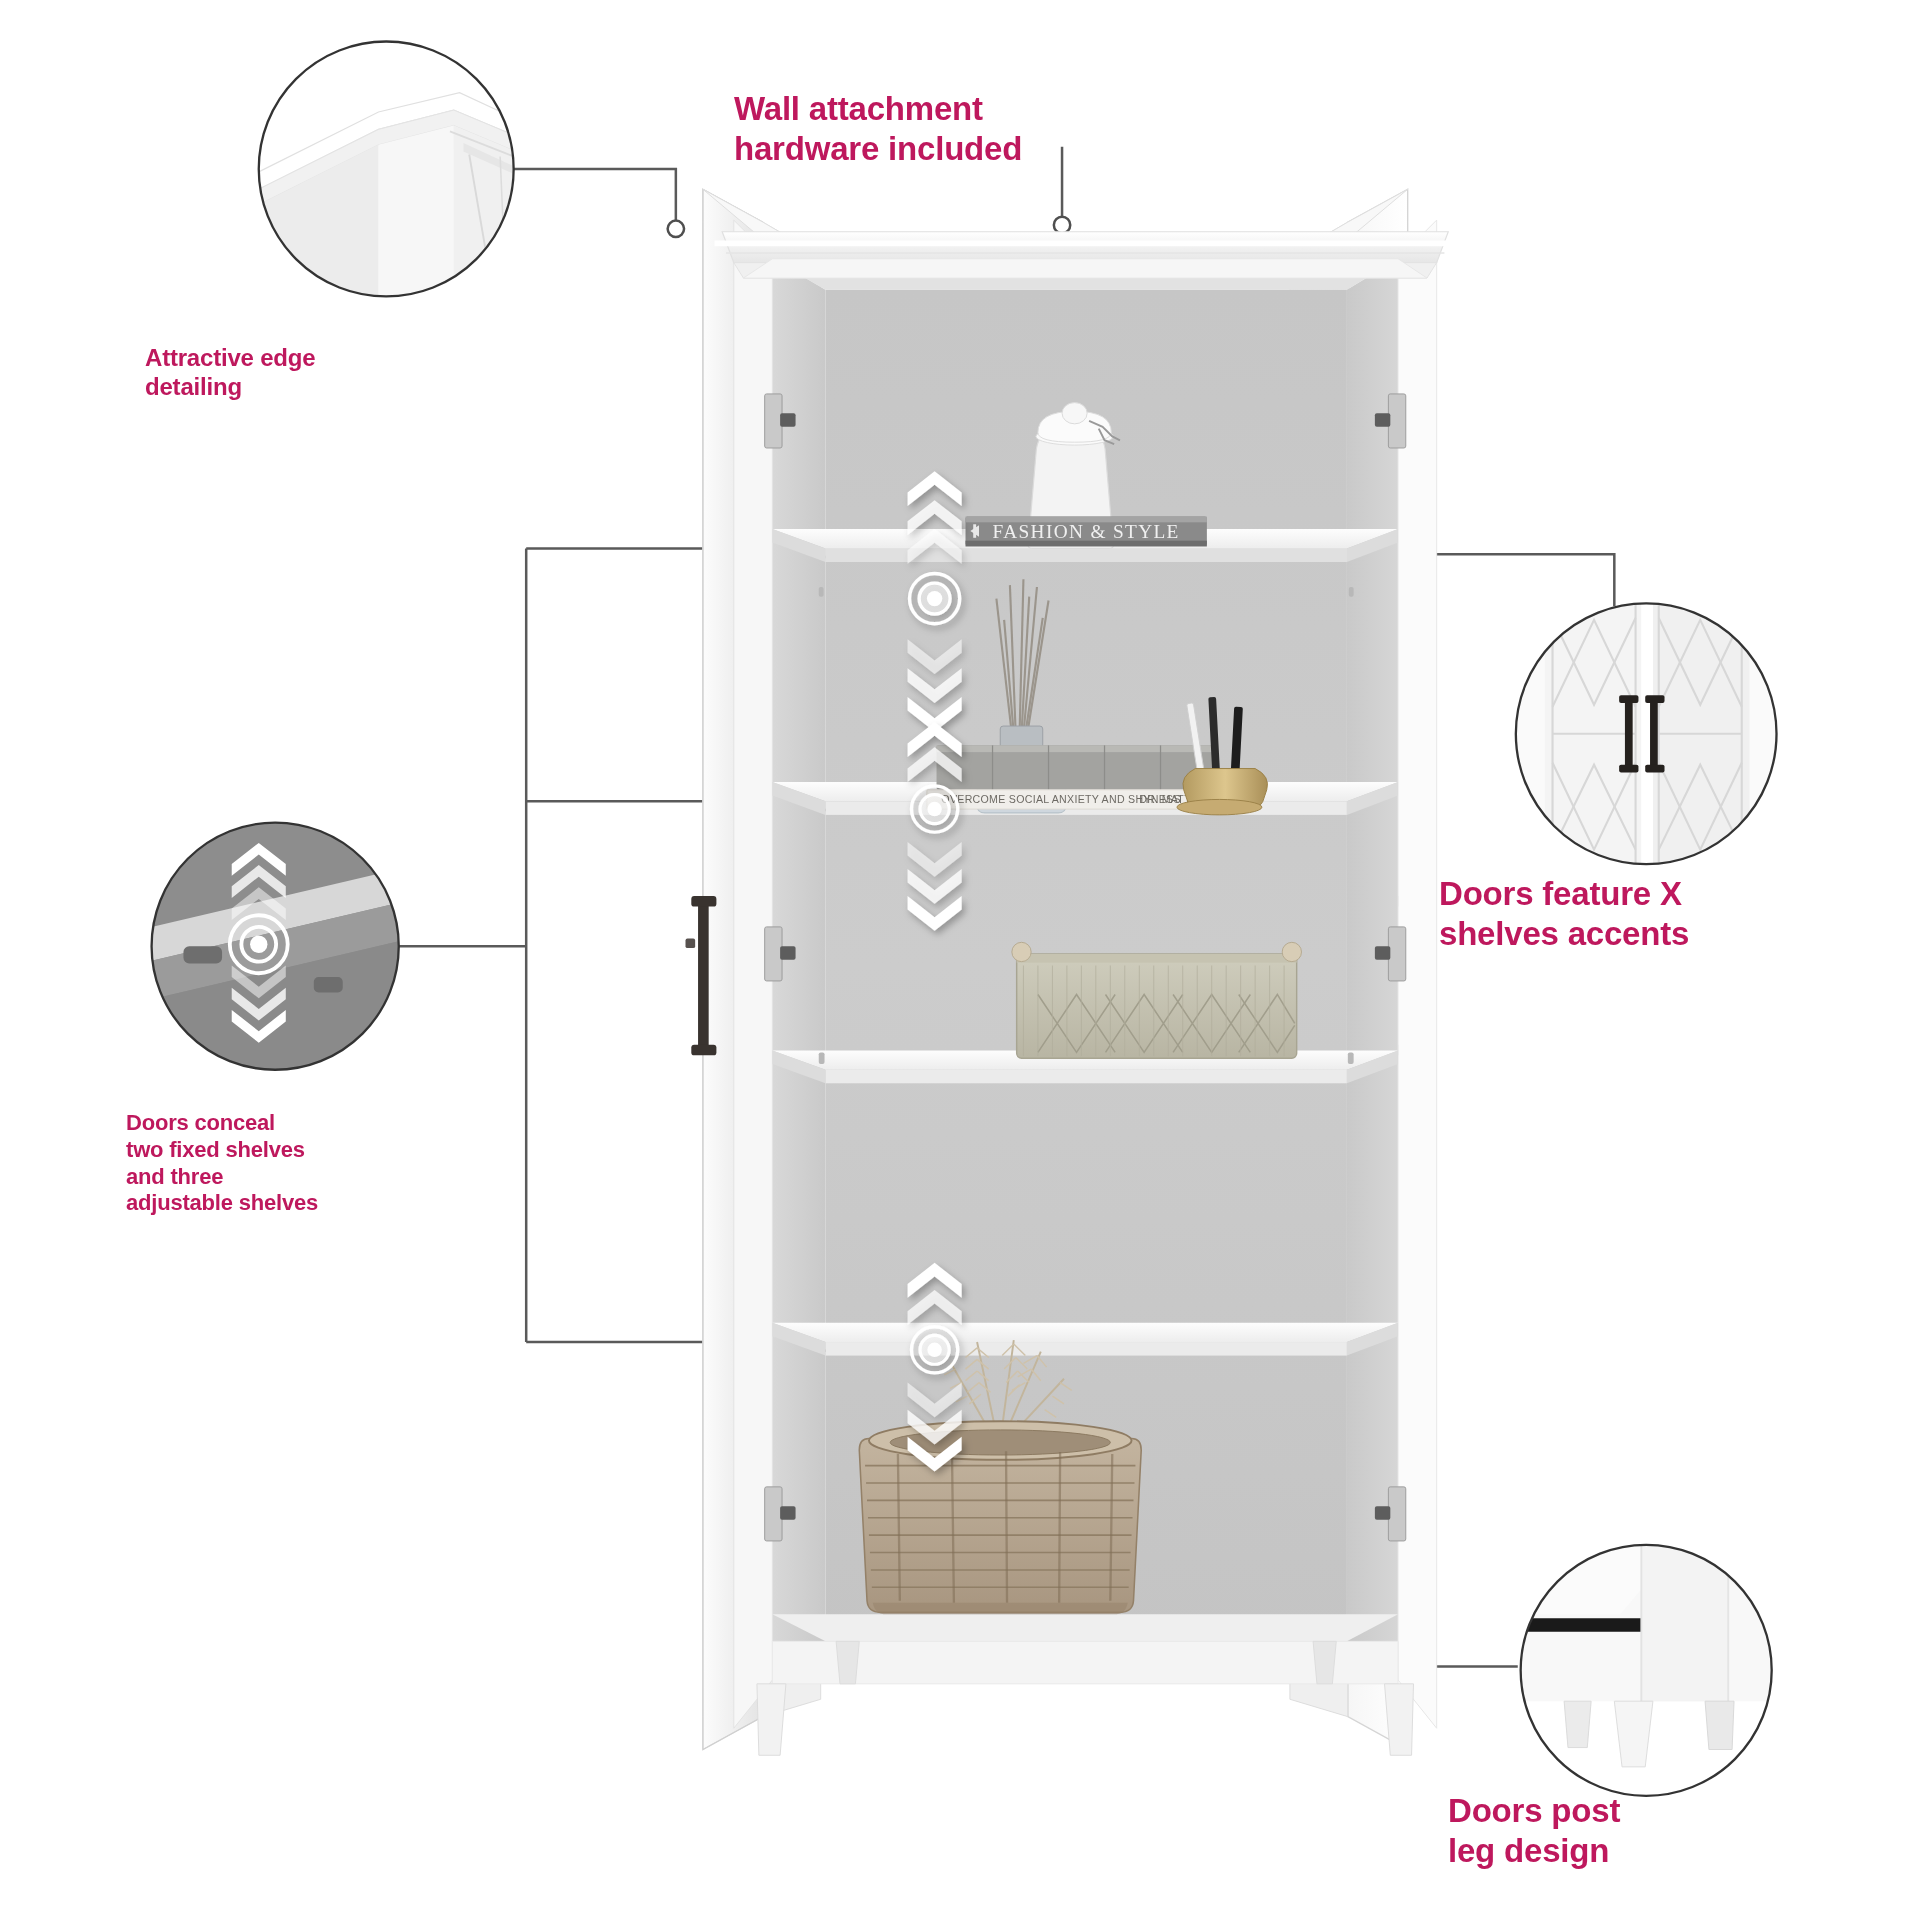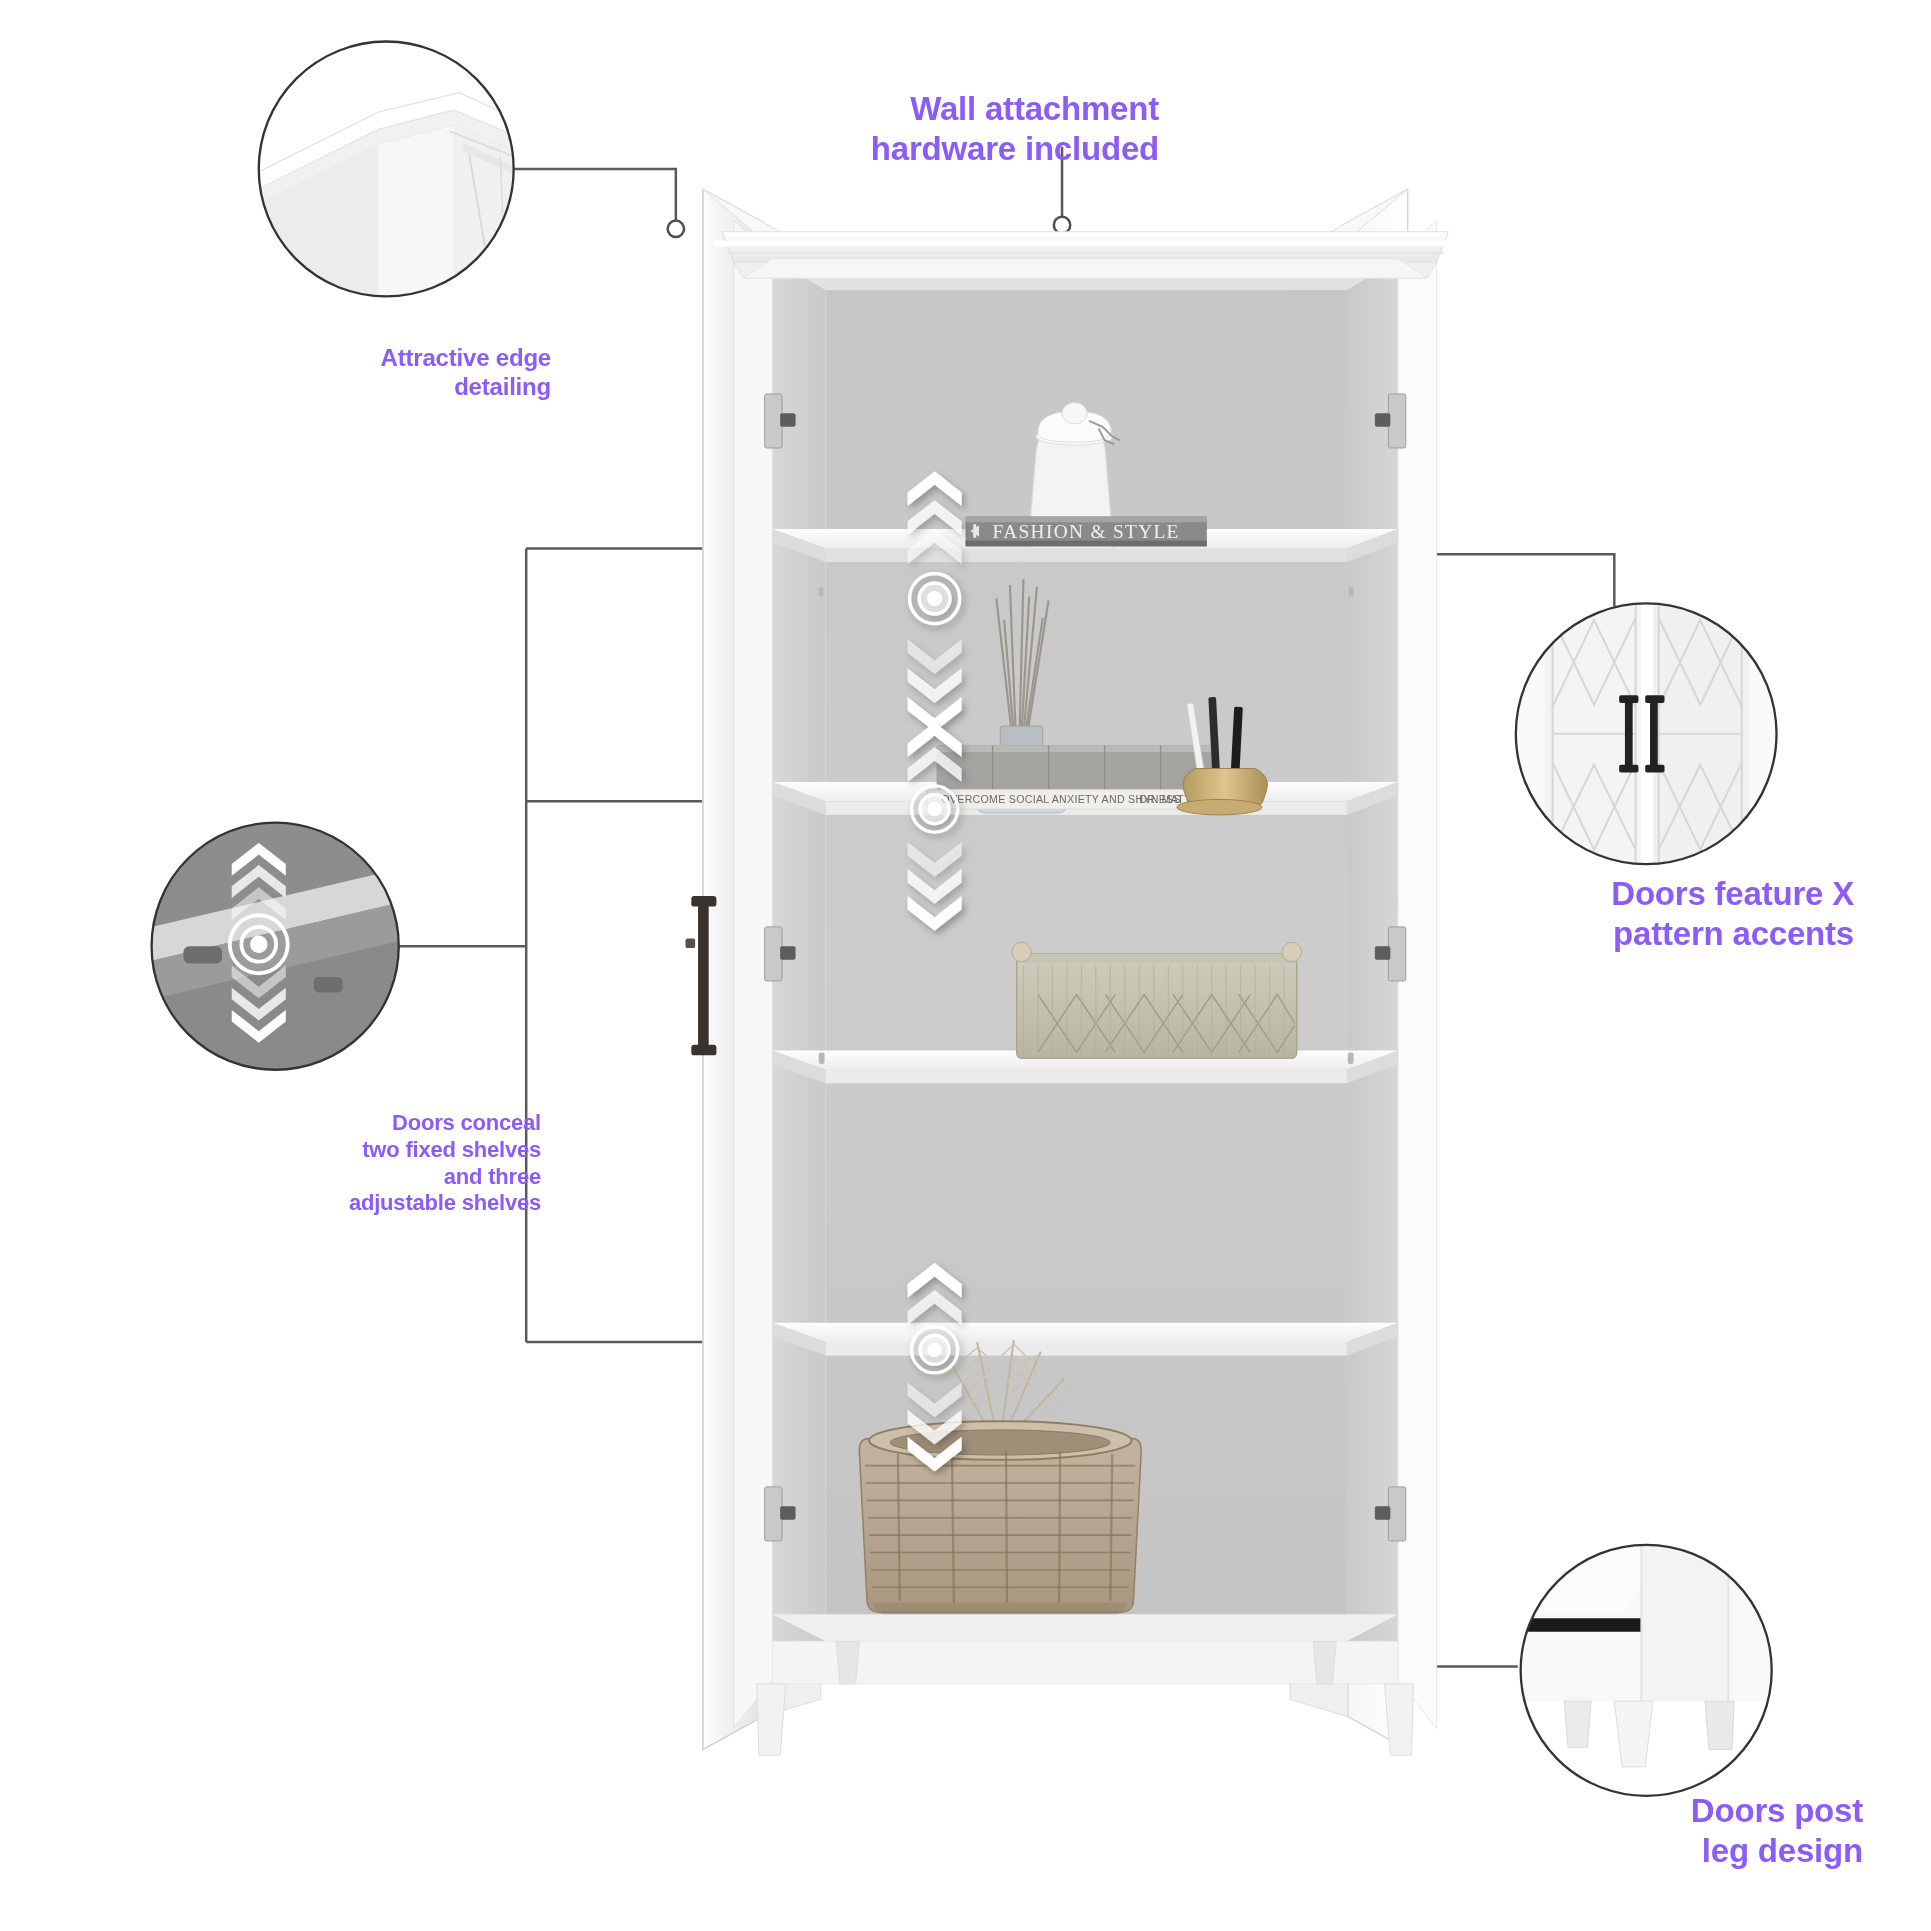--- a/index.html
+++ b/index.html
@@ -15,22 +15,22 @@
     width: 1931px; height: 1931px;
     background: #fff;
   }
   .svg-layer {
     position: absolute; left: 0; top: 0;
     width: 1931px; height: 1931px;
     pointer-events: none;
   }
   .callout-label {
     position: absolute;
-    text-align: right;
-    color: #8b5cf6;
+    text-align: left;
+    color: #be185d;
     font-weight: 700;
     line-height: 1.22;
     letter-spacing: -0.2px;
     white-space: pre-line;
   }
   .cl-top      { left: 734px;  top: 89px;   width: 425px; font-size: 33px; }
   .cl-edge     { left: 145px;  top: 343px;  width: 406px; font-size: 24px; }
   .cl-shelves  { left: 126px;  top: 1110px; width: 415px; font-size: 22px; }
   .cl-xpattern { left: 1439px; top: 874px;  width: 415px; font-size: 33px; }
   .cl-legs     { left: 1448px; top: 1791px; width: 415px; font-size: 33px; }
@@ -526,19 +526,19 @@
 
   <div class="callout-label cl-edge">Attractive edge
 detailing</div>
 
   <div class="callout-label cl-shelves">Doors conceal
 two fixed shelves
 and three
 adjustable shelves</div>
 
   <div class="callout-label cl-xpattern">Doors feature X
-pattern accents</div>
+shelves accents</div>
 
   <div class="callout-label cl-legs">Doors post
 leg design</div>
 
 </div>
 
 
 </body></html>

